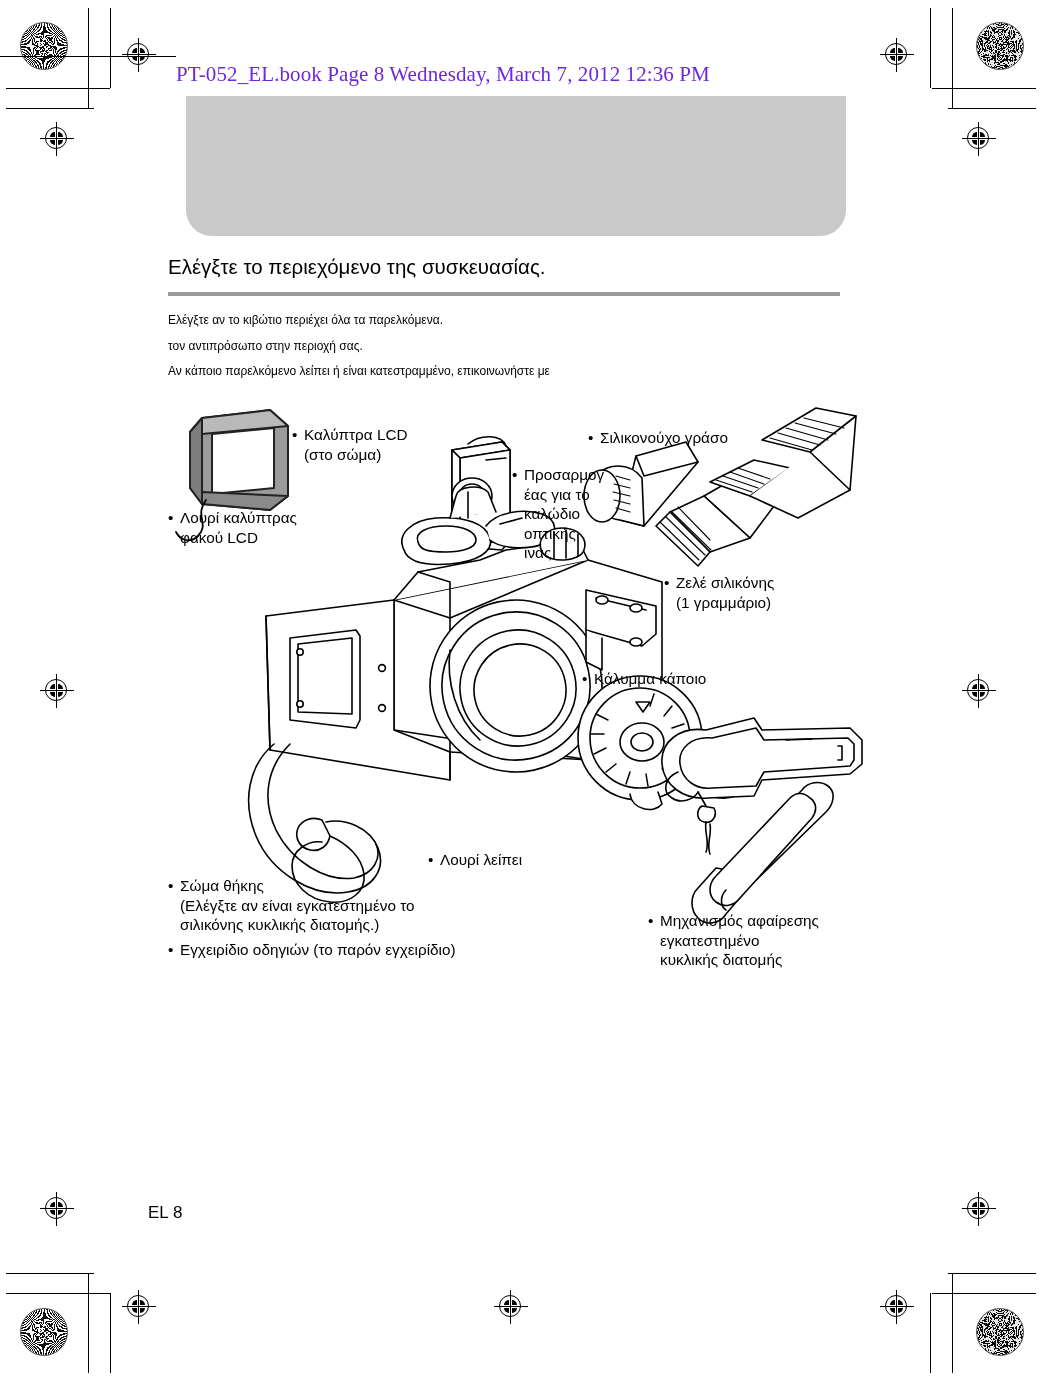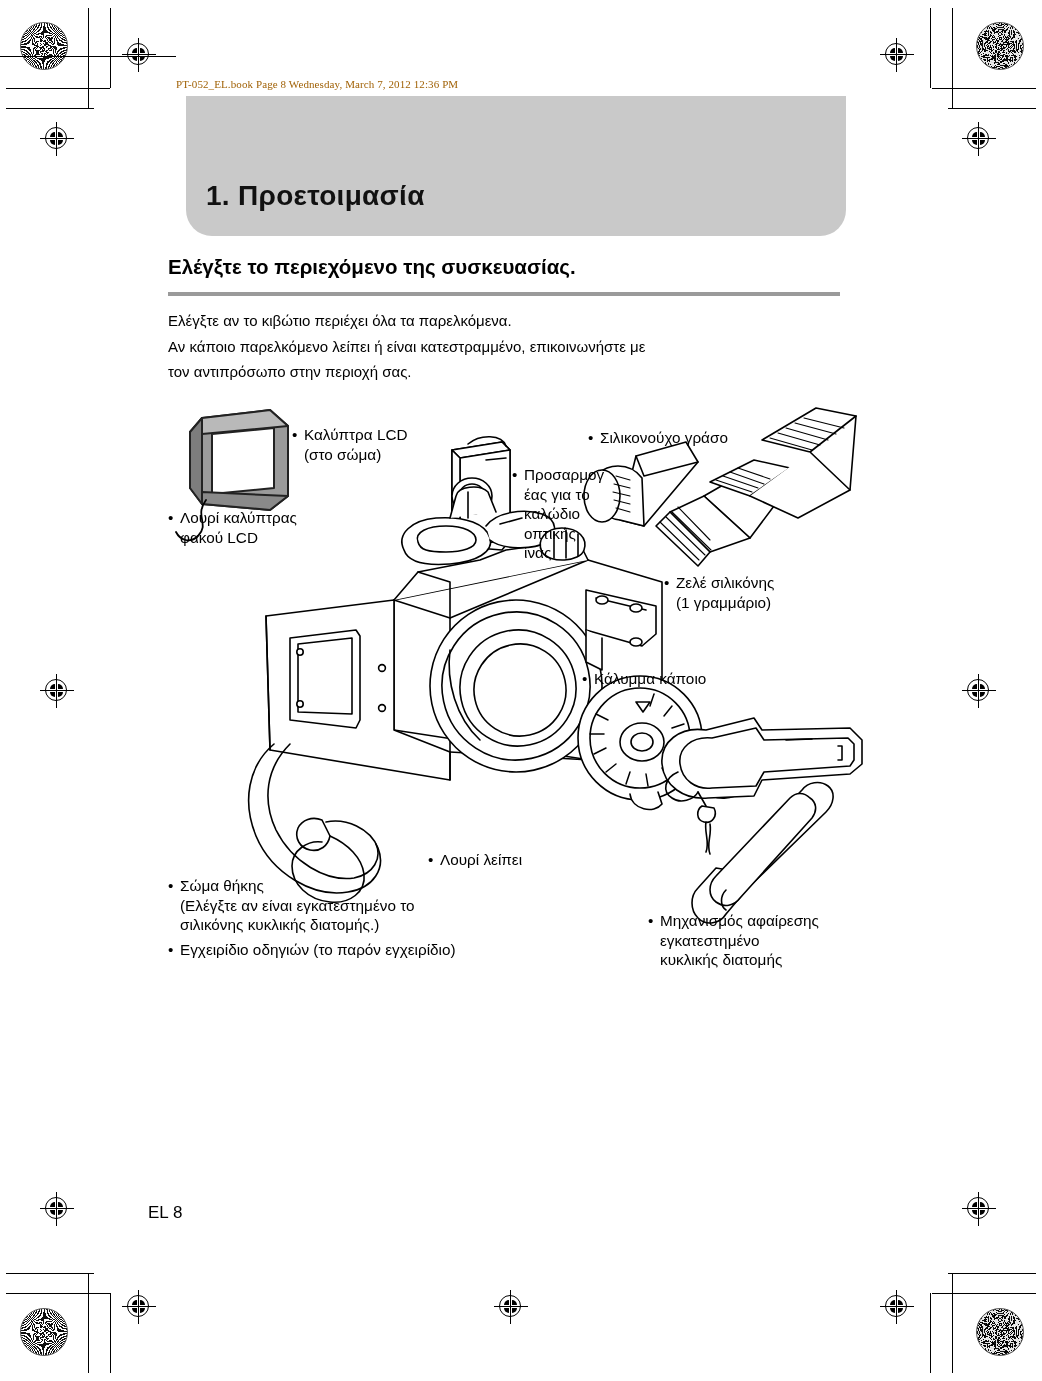--- a/index.html
+++ b/index.html
@@ -29,37 +29,37 @@
       border:1px solid #555;box-sizing:border-box;overflow:hidden;
       background:
         repeating-conic-gradient(#111 0deg 2.2deg,#ffffff 2.2deg 4.4deg);}
   .starburst.moire{
       background:
         repeating-radial-gradient(circle at 52% 46%, #111 0 1.1px, #fff 1.1px 2.3px),
         repeating-conic-gradient(from 12deg,#222 0deg 1.6deg,#fff 1.6deg 3.2deg);
       background-blend-mode:difference;}
 
   
-  .runhead{position:absolute;left:176px;top:78px;font-family:"Liberation Serif","DejaVu Serif",serif;
-      font-size:11px;letter-spacing:.1px;color:#a16207;white-space:nowrap;}
+  .runhead{position:absolute;left:176px;top:62px;font-family:"Liberation Serif","DejaVu Serif",serif;
+      font-size:21px;letter-spacing:.1px;color:#6d28d9;white-space:nowrap;}
   .headrule{position:absolute;left:0;top:56px;width:176px;height:1px;background:#000;}
 
   
   .banner{position:absolute;left:186px;top:96px;width:660px;height:140px;
       background:#c9c9c9;border-radius:0 0 26px 26px;}
   .chapter-title{position:absolute;left:206px;top:180px;
       font-size:28px;font-weight:bold;letter-spacing:.3px;color:#111;}
 
   
-  .sec-head{position:absolute;left:168px;top:255px;font-size:20.5px;font-weight:bold;color:#000;}
+  .sec-head{position:absolute;left:168px;top:255px;font-size:20.5px;font-weight:normal;color:#000;}
   .sec-rule{position:absolute;left:168px;top:292px;width:672px;height:4px;background:#9a9a9a;}
 
   
   .body-copy{position:absolute;left:168px;top:308px;width:700px;
-      font-size:15px;line-height:25.5px;color:#000;}
+      font-size:12px;line-height:25.5px;color:#000;}
   .body-copy div{white-space:nowrap;}
 
   
   .stage{position:absolute;left:150px;top:400px;width:760px;height:580px;}
   .stage svg{position:absolute;left:0;top:0;}
 
   
   .label{position:absolute;font-size:15.3px;line-height:19.5px;color:#000;}
   .label .bullet{position:absolute;left:0;top:0;}
   .label .txt{display:block;padding-left:12px;}
@@ -221,29 +221,28 @@
           <i></i>
           <i></i>
         </div>
     </div>
   </div>
 
   <div class="headrule"></div>
   <div class="runhead">PT-052_EL.book  Page 8  Wednesday, March 7, 2012  12:36 PM</div>
 
   <div class="banner"></div>
-  <div class="chapter-title">1. Προετοιμασία</div>
 
   <div class="sec-head">Ελέγξτε το περιεχόμενο της συσκευασίας.</div>
   <div class="sec-rule"></div>
 
   <div class="body-copy">
     <div>Ελέγξτε αν το κιβώτιο περιέχει όλα τα παρελκόμενα.</div>
+    <div>τον αντιπρόσωπο στην περιοχή σας.</div>
     <div>Αν κάποιο παρελκόμενο λείπει ή είναι κατεστραμμένο, επικοινωνήστε με</div>
-    <div>τον αντιπρόσωπο στην περιοχή σας.</div>
   </div>
 
   <div class="stage">
     <svg width="760" height="580" viewBox="0 0 760 580" fill="none" stroke="#000" stroke-width="1.6" stroke-linejoin="round" stroke-linecap="round">
 
       <g>
         <path d="M52 18 L120 10 L138 26 L138 96 L120 110 L52 104 L40 88 L40 32 Z" fill="#9b9b9b" stroke="#222" stroke-width="2"></path>
         <path d="M52 18 L120 10 L138 26 L52 34 Z" fill="#b9b9b9" stroke="#222" stroke-width="2"></path>
         <path d="M40 32 L52 18 L52 104 L40 88 Z" fill="#7d7d7d" stroke="#222" stroke-width="2"></path>
         <path d="M62 34 L124 28 L124 88 L62 94 Z" fill="#ffffff" stroke="#222" stroke-width="2"></path>

